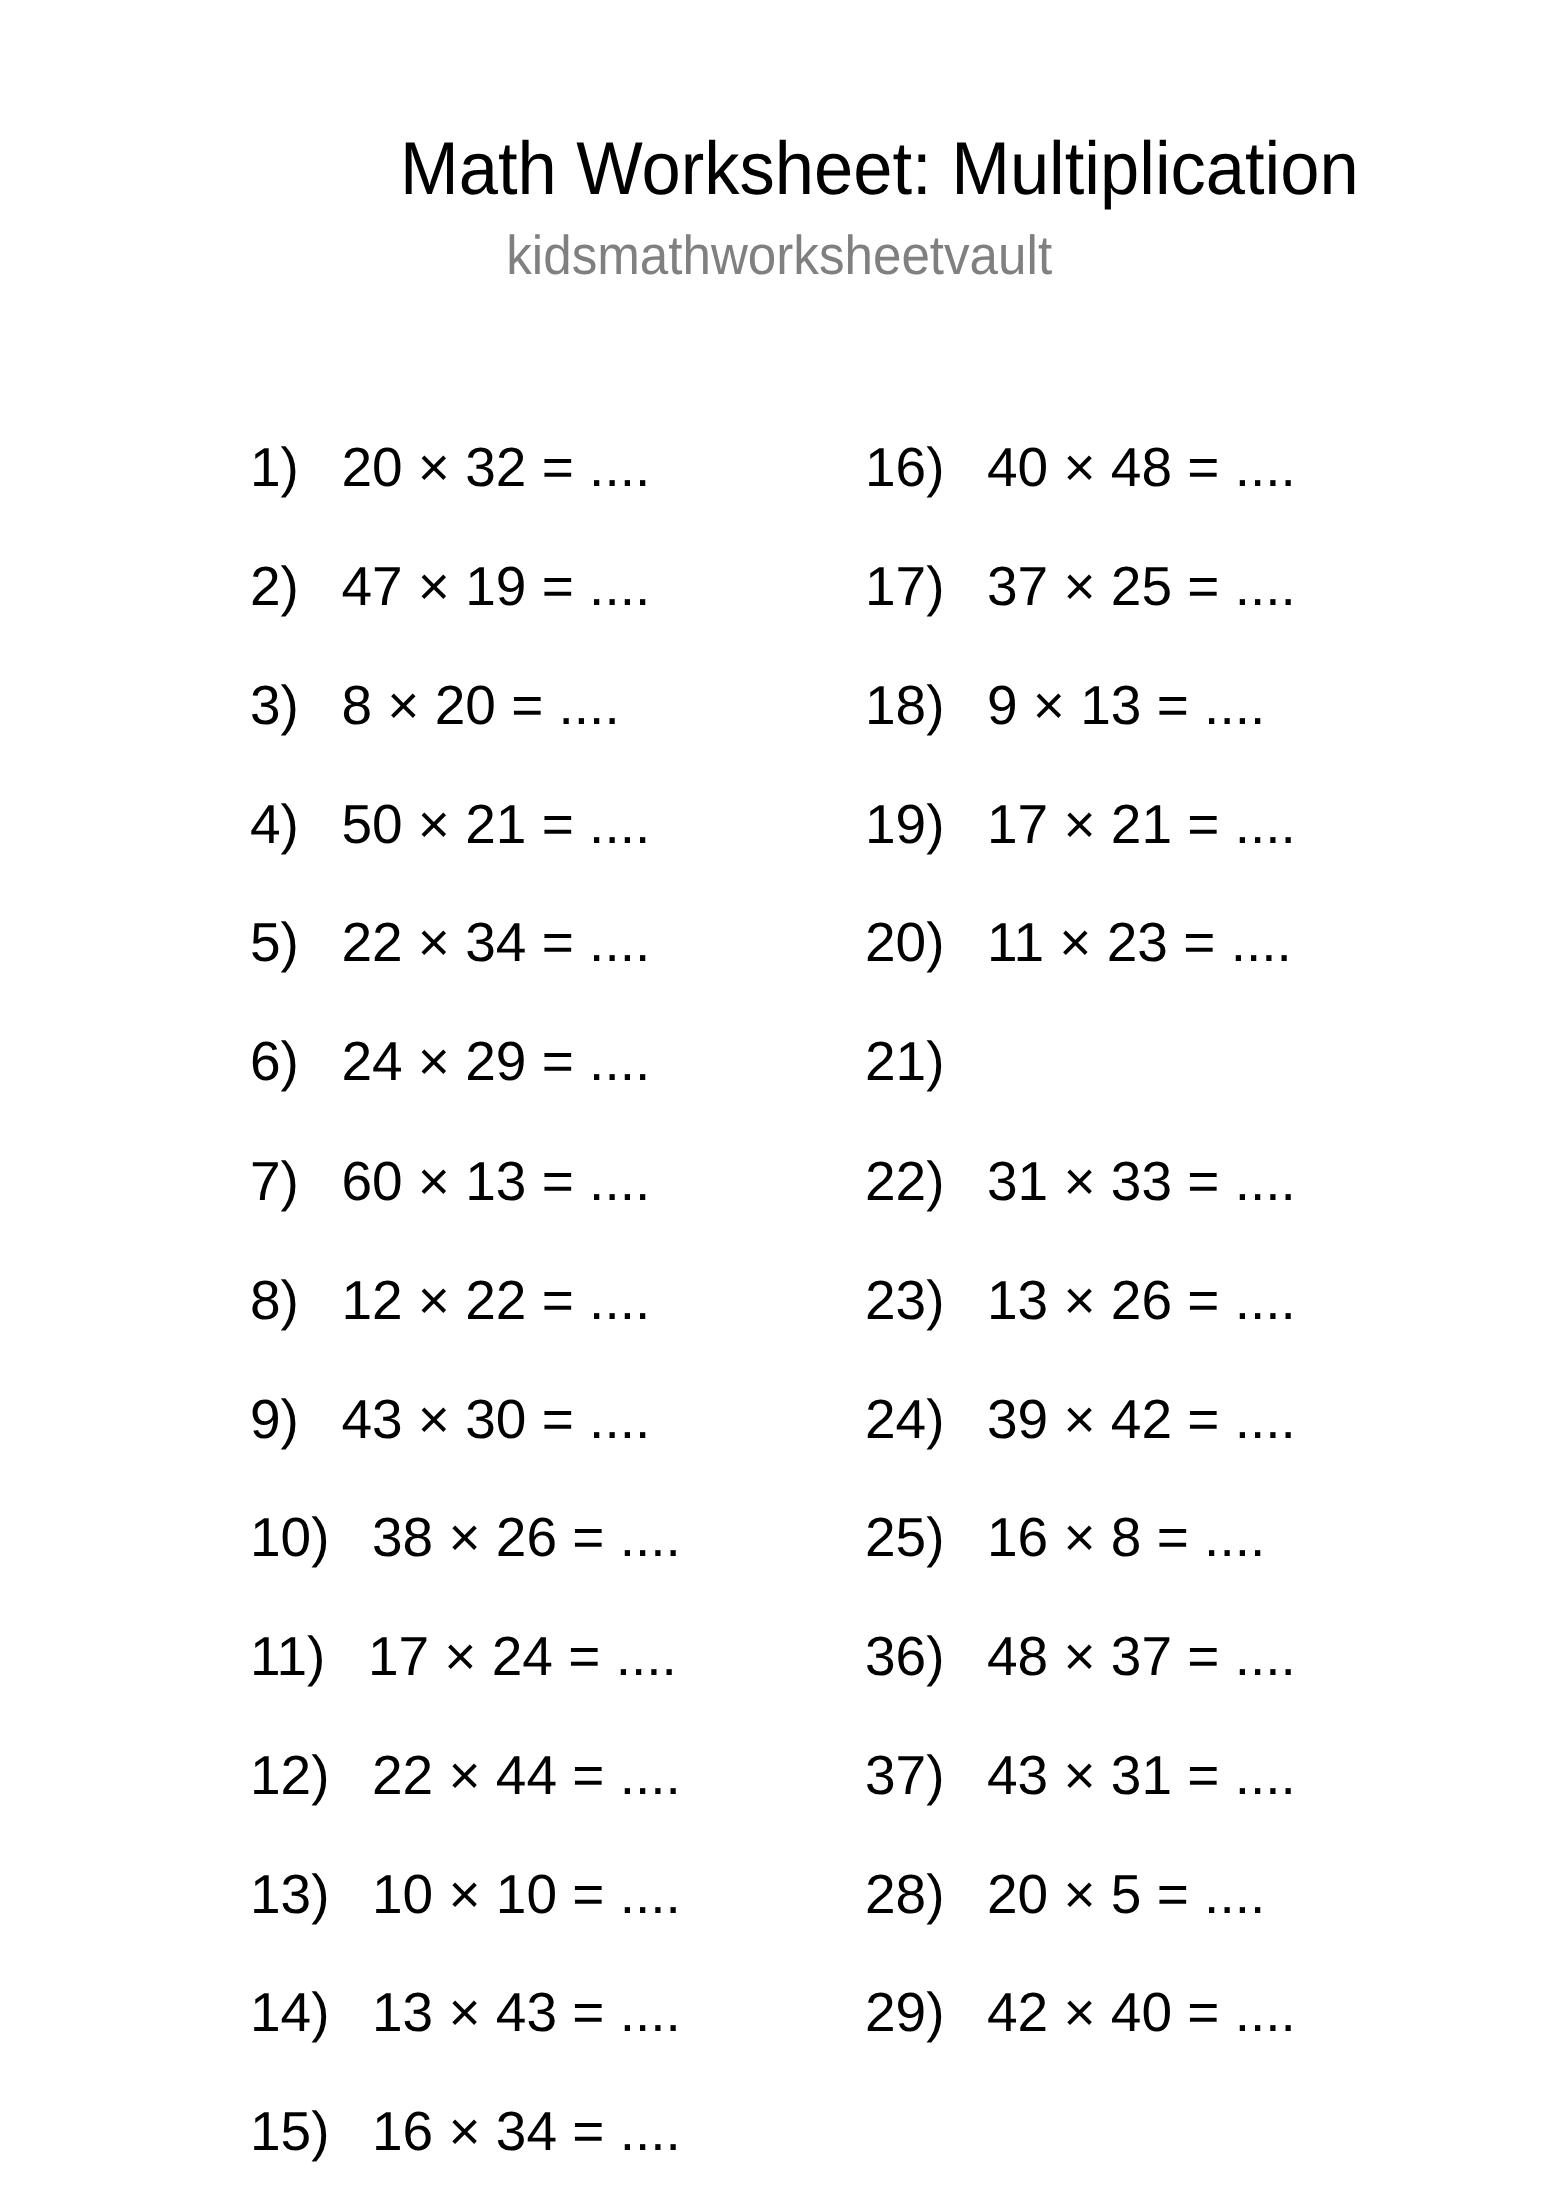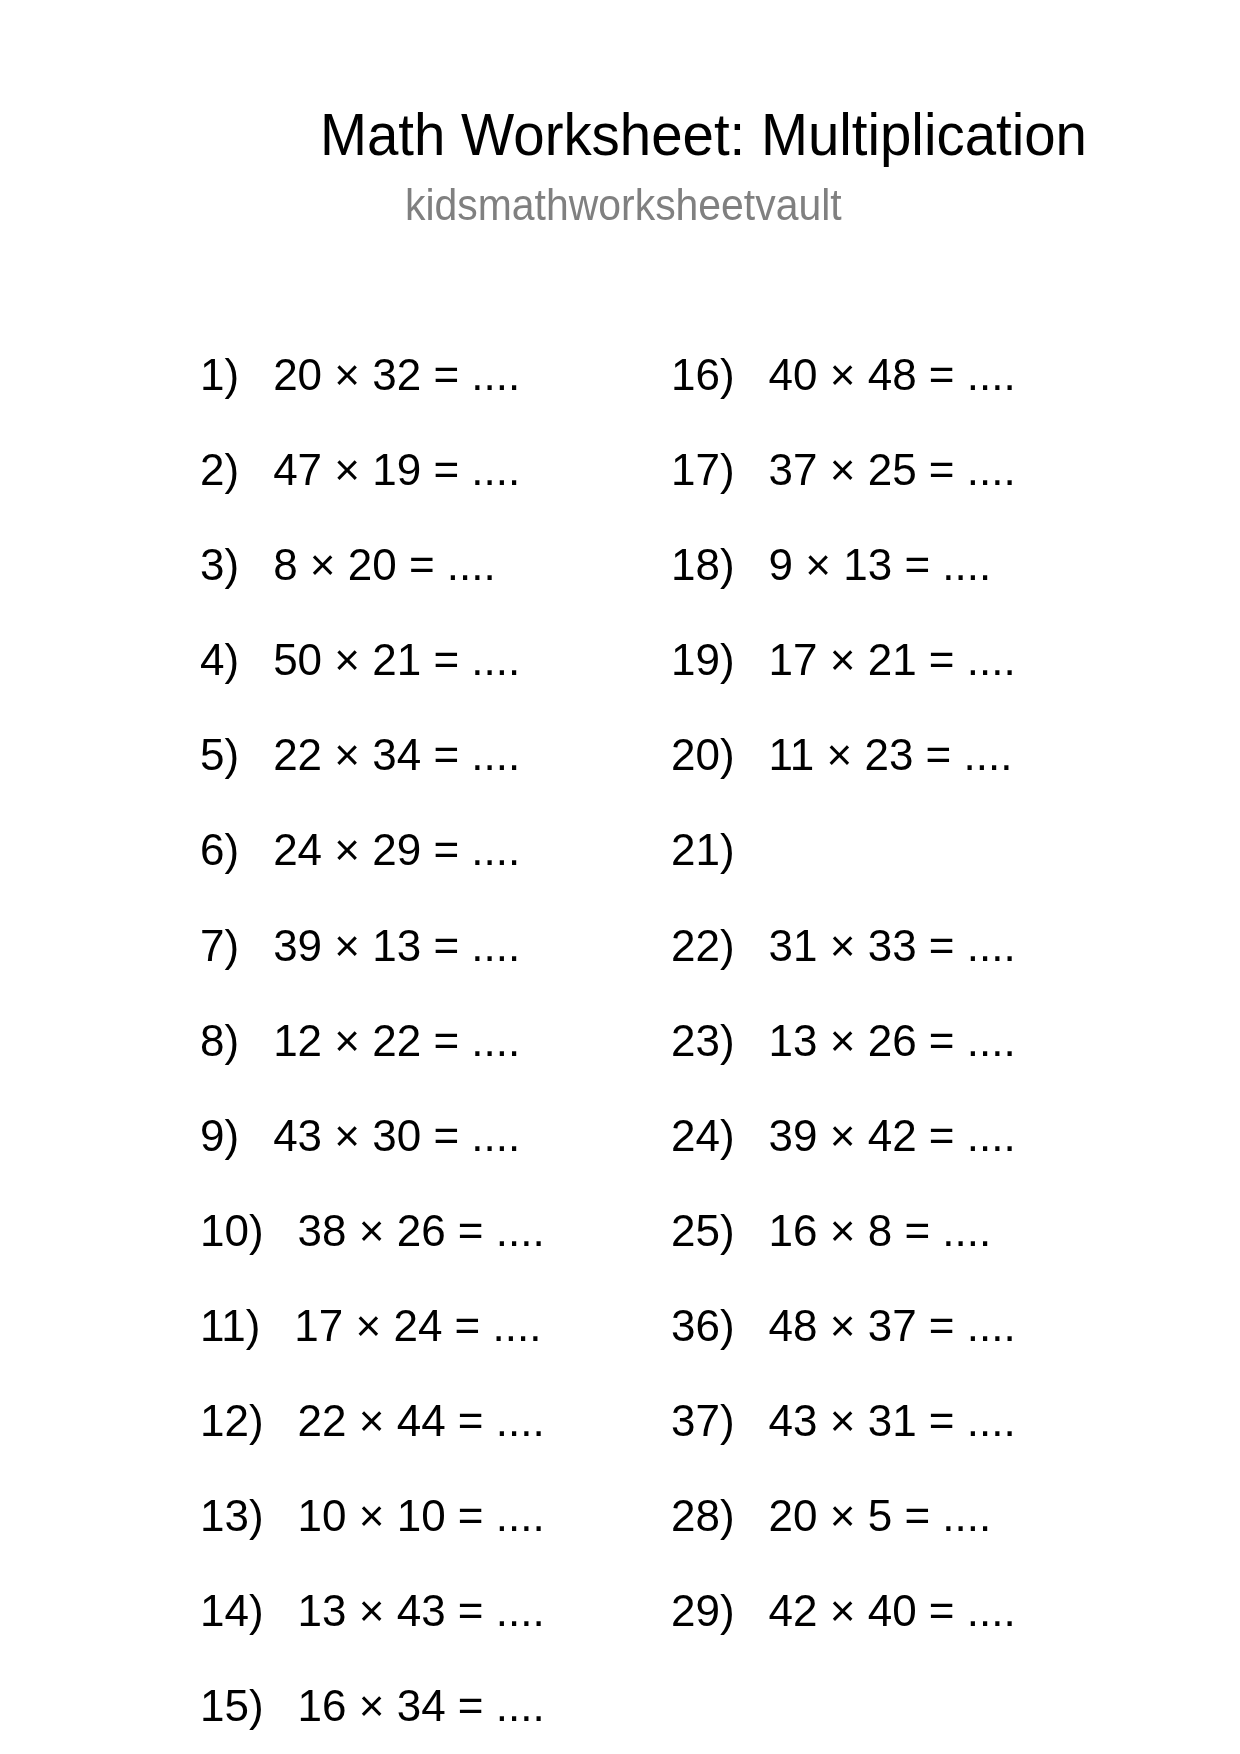--- a/index.html
+++ b/index.html
@@ -35,21 +35,21 @@
       white-space: nowrap;
       color: #808080;
       transform: scaleX(0.93);
       transform-origin: left top;
     }
     .column {
       position: absolute;
       top: 345px;
     }
     .col-left { left: 200px; }
-    .col-right { left: 671px; }
+    .col-right { left: 692px; }
     .problem {
       height: 95.1px;
       font-size: 44px;
       line-height: 60px;
       white-space: nowrap;
       display: flex;
       align-items: flex-start;
     }
     .num { display: inline-block; }
     .expr { display: inline-block; margin-left: 34px; }
@@ -80,21 +80,21 @@
   <div class="problem">
       <span class="num">5)</span>
       <span class="expr">22 × 34 = ....</span>
     </div>
   <div class="problem">
       <span class="num">6)</span>
       <span class="expr">24 × 29 = ....</span>
     </div>
   <div class="problem">
       <span class="num">7)</span>
-      <span class="expr">39 × 13 = ....</span>
+      <span class="expr">60 × 13 = ....</span>
     </div>
   <div class="problem">
       <span class="num">8)</span>
       <span class="expr">12 × 22 = ....</span>
     </div>
   <div class="problem">
       <span class="num">9)</span>
       <span class="expr">43 × 30 = ....</span>
     </div>
   <div class="problem">

